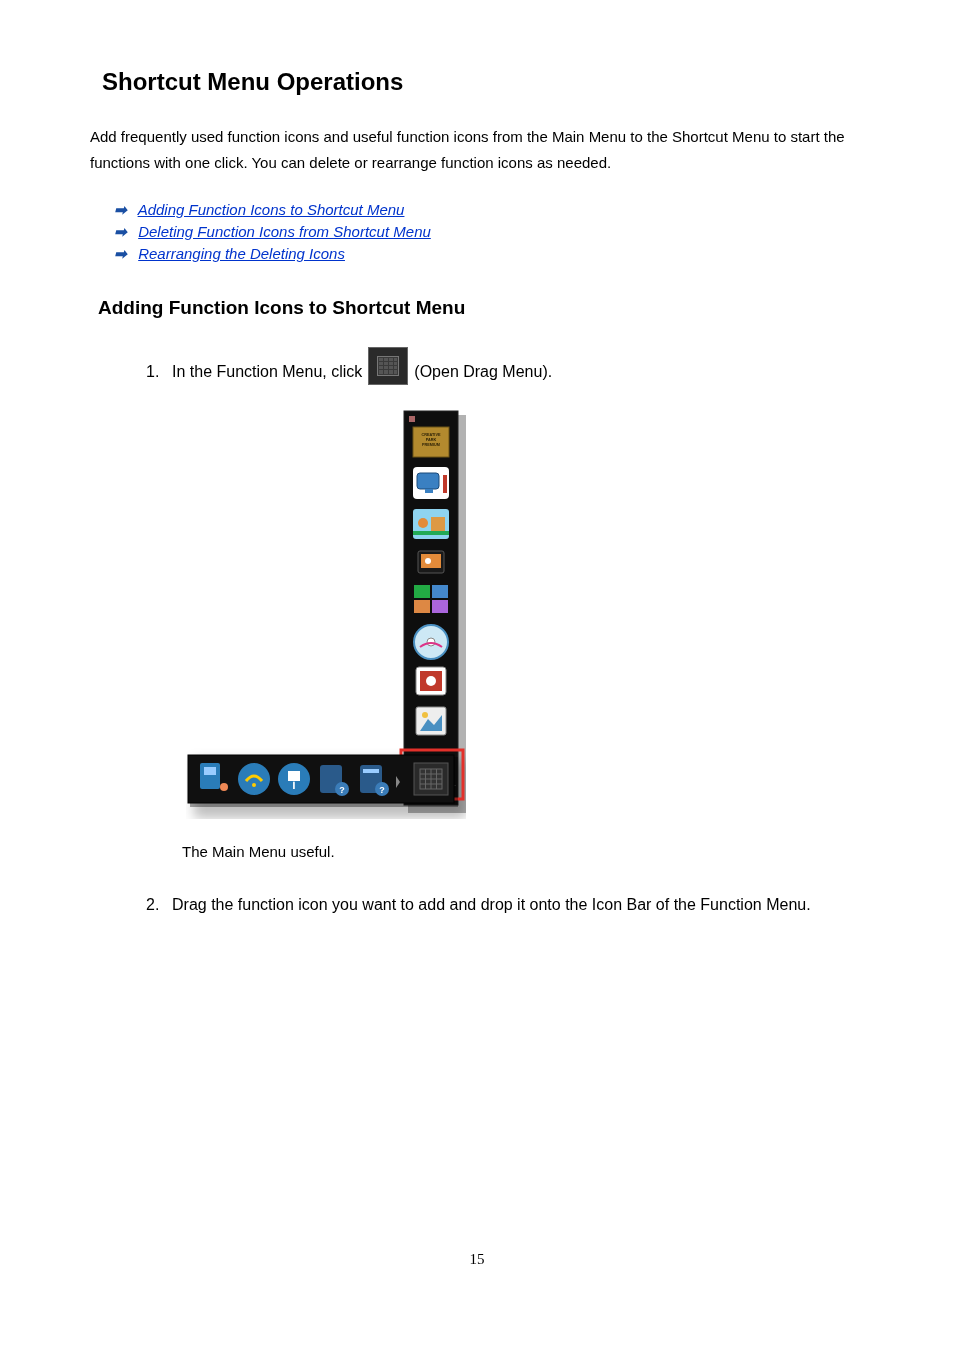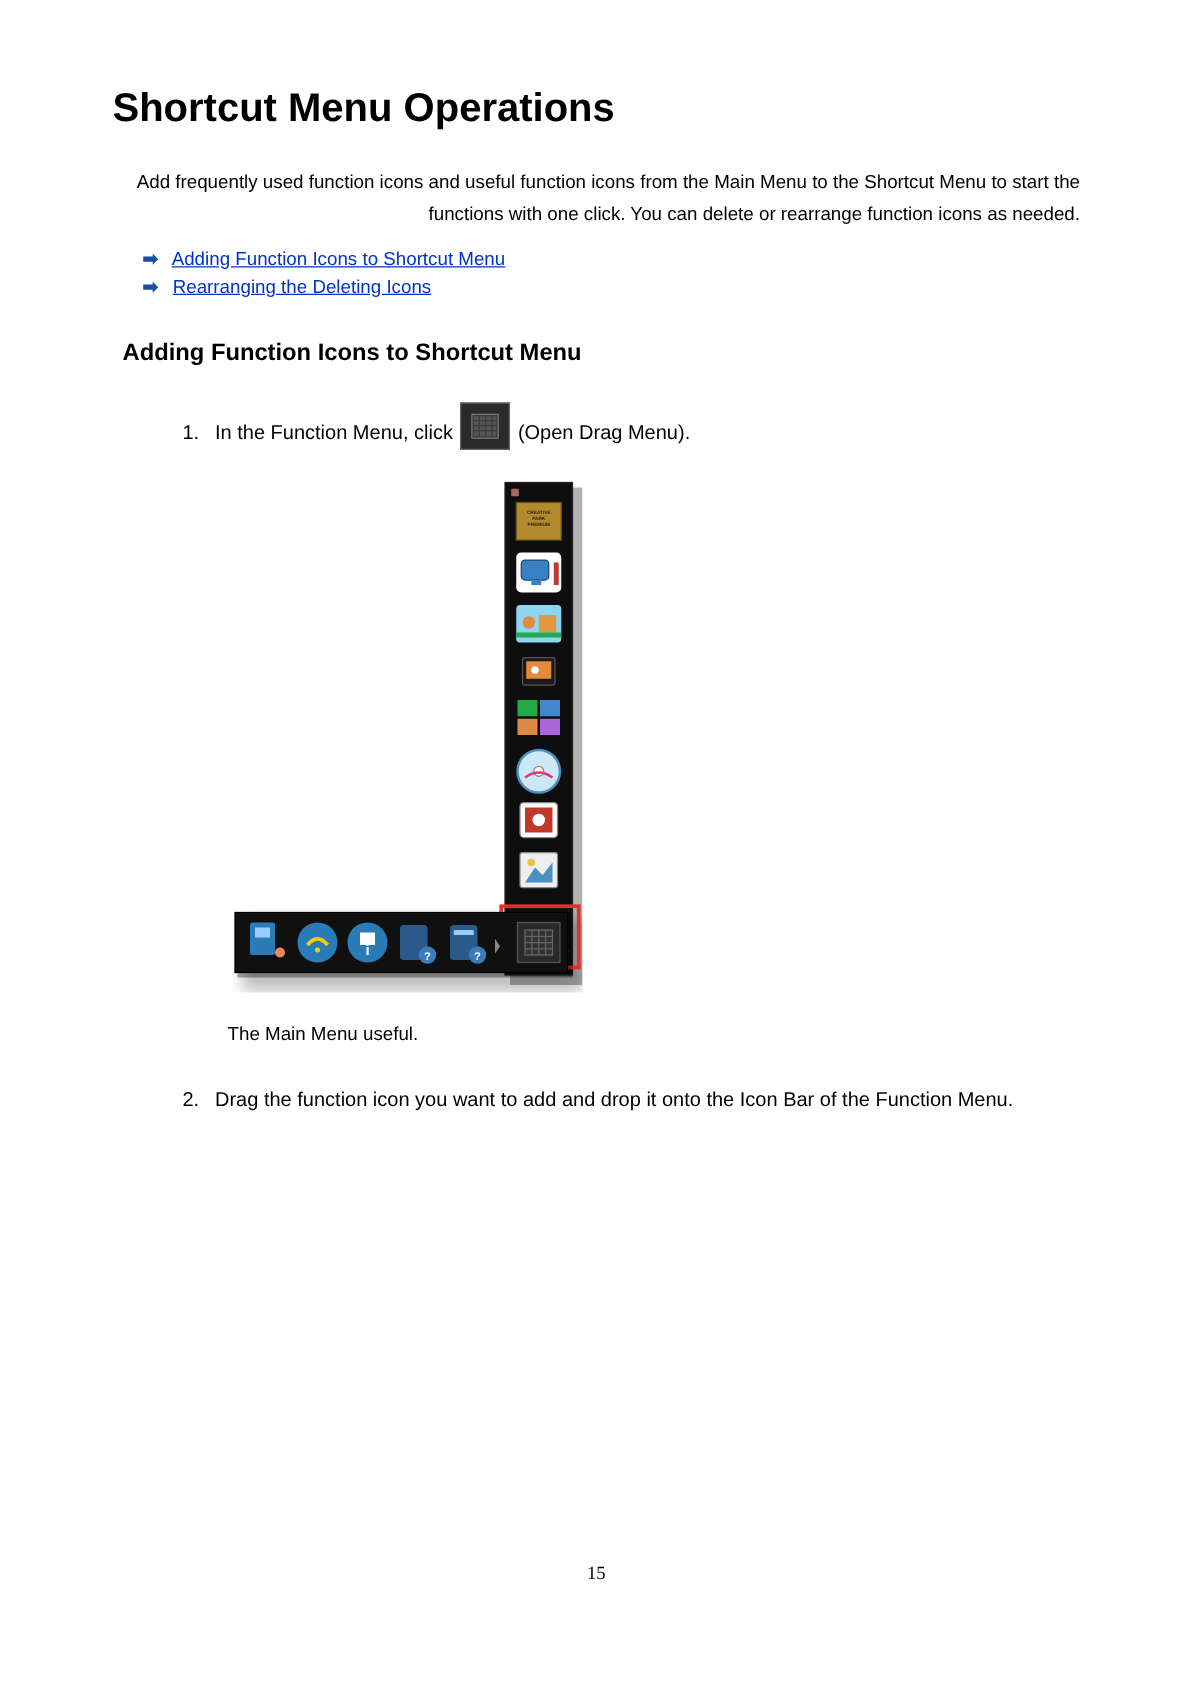--- a/index.html
+++ b/index.html
@@ -10,34 +10,34 @@
     background: #fff;
     color: #000;
     width: 954px;
   }
   .page {
     padding: 68px 90px 40px 90px;
     min-height: 1310px;
     position: relative;
   }
   h1 {
-    font-size: 32px;
+    font-size: 24px;
     font-weight: bold;
-    margin: 0 0 28px 0;
+    margin: 0 0 28px 12px;
   }
   .intro {
     font-size: 15px;
     line-height: 1.75;
-    margin-bottom: 10px;
-    text-align: right;
+    margin-bottom: 22px;
   }
   .link-list {
     list-style: none;
     padding: 0 0 0 24px;
     margin: 0 0 32px 0;
+    font-style: italic;
   }
   .link-list li {
     padding: 2px 0;
     font-size: 15px;
   }
   .arrow-icon {
     display: inline-block;
     width: 14px;
     margin-right: 6px;
     color: #1a4fa3;
@@ -123,20 +123,24 @@
 <div class="page">
 
   <h1>Shortcut Menu Operations</h1>
 
   <p class="intro">Add frequently used function icons and useful function icons from the Main Menu to the Shortcut Menu to start the functions with one click. You can delete or rearrange function icons as needed.</p>
 
   <ul class="link-list">
     <li>
       <span class="arrow-icon">➡</span>
       <a href="#">Adding Function Icons to Shortcut Menu</a>
+    </li>
+    <li>
+      <span class="arrow-icon">➡</span>
+      <a href="#">Deleting Function Icons from Shortcut Menu</a>
     </li>
     <li>
       <span class="arrow-icon">➡</span>
       <a href="#">Rearranging the Deleting Icons</a>
     </li>
   </ul>
 
   <h2>Adding Function Icons to Shortcut Menu</h2>
 
   <div class="steps">

